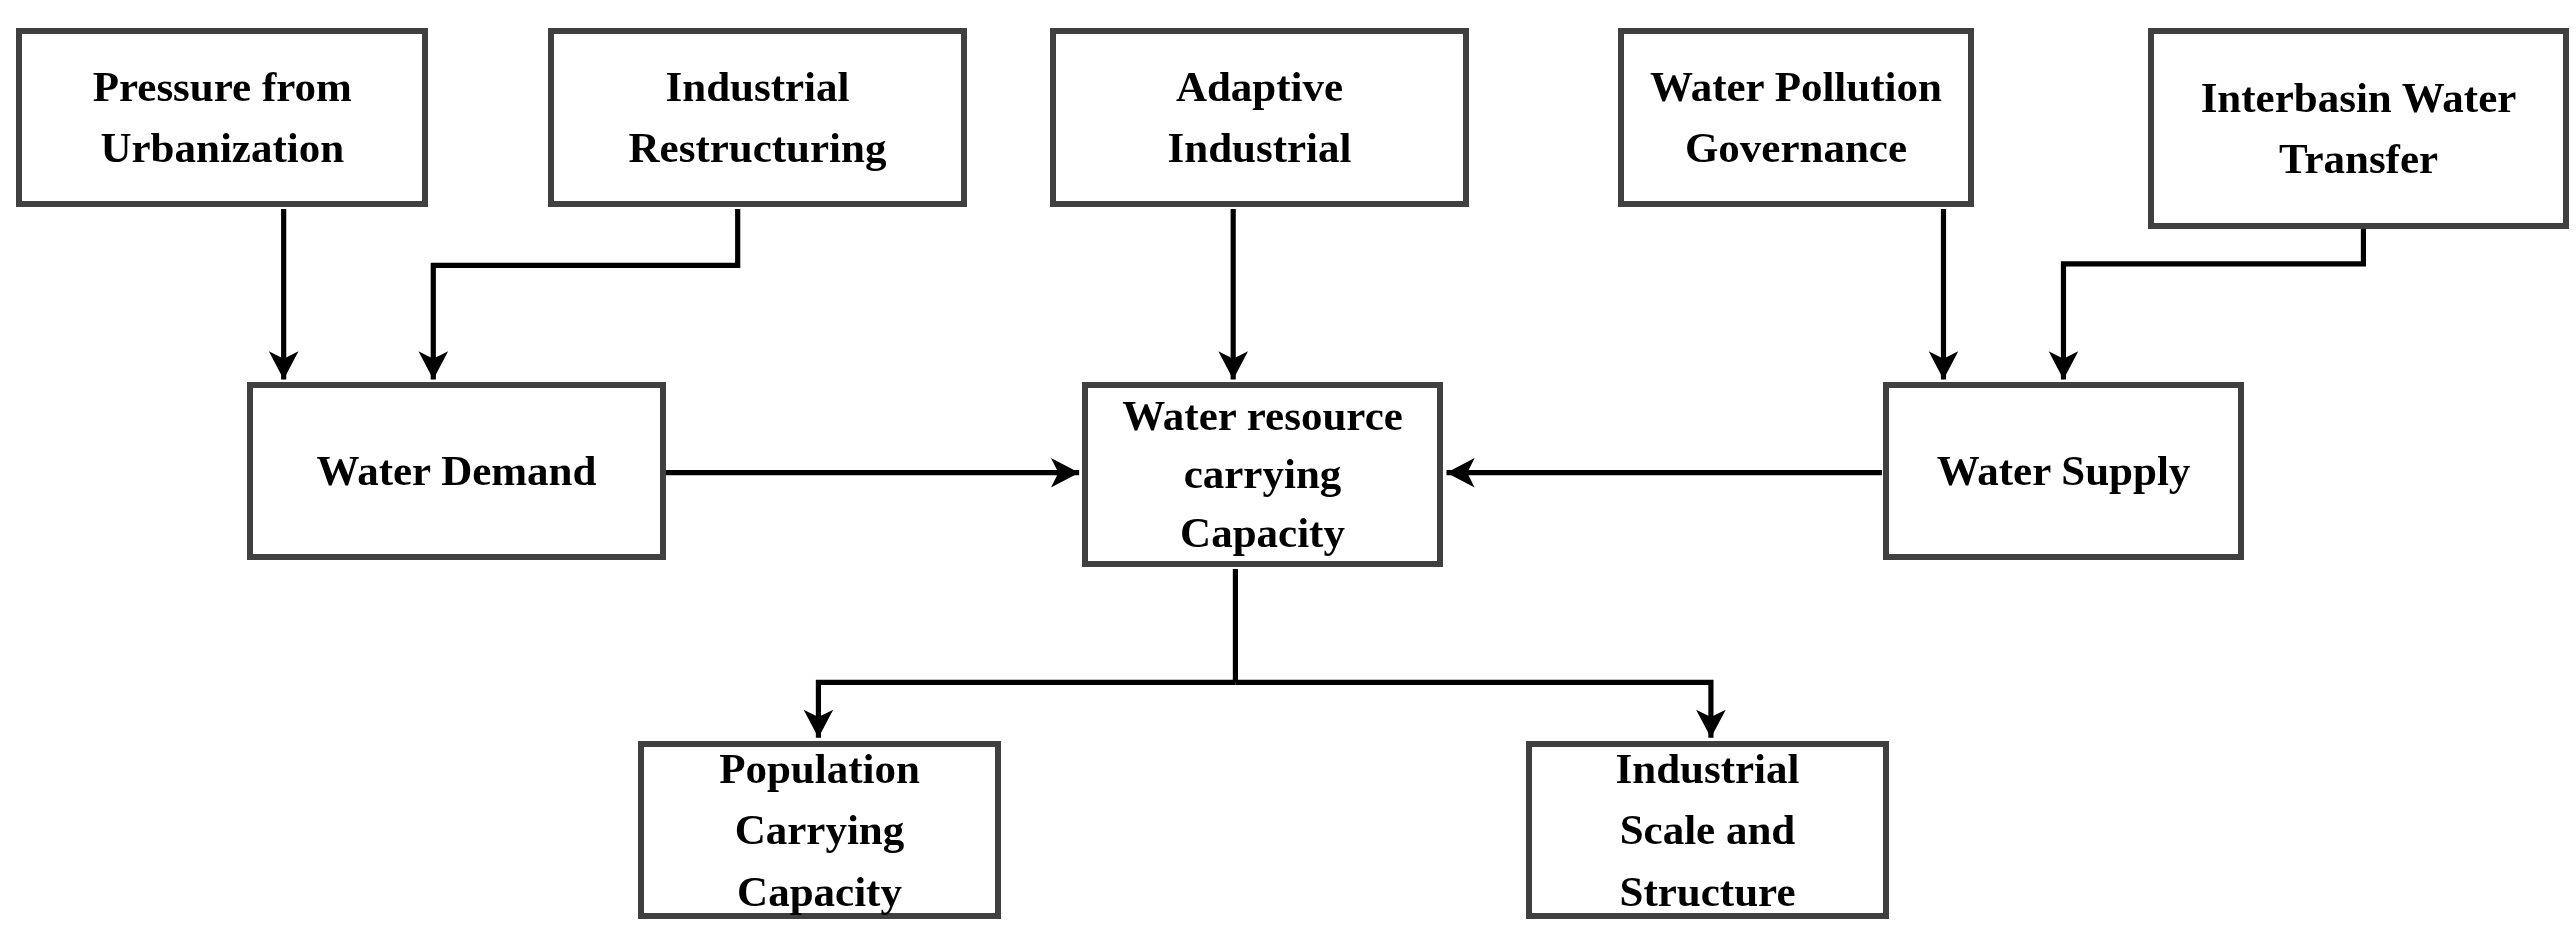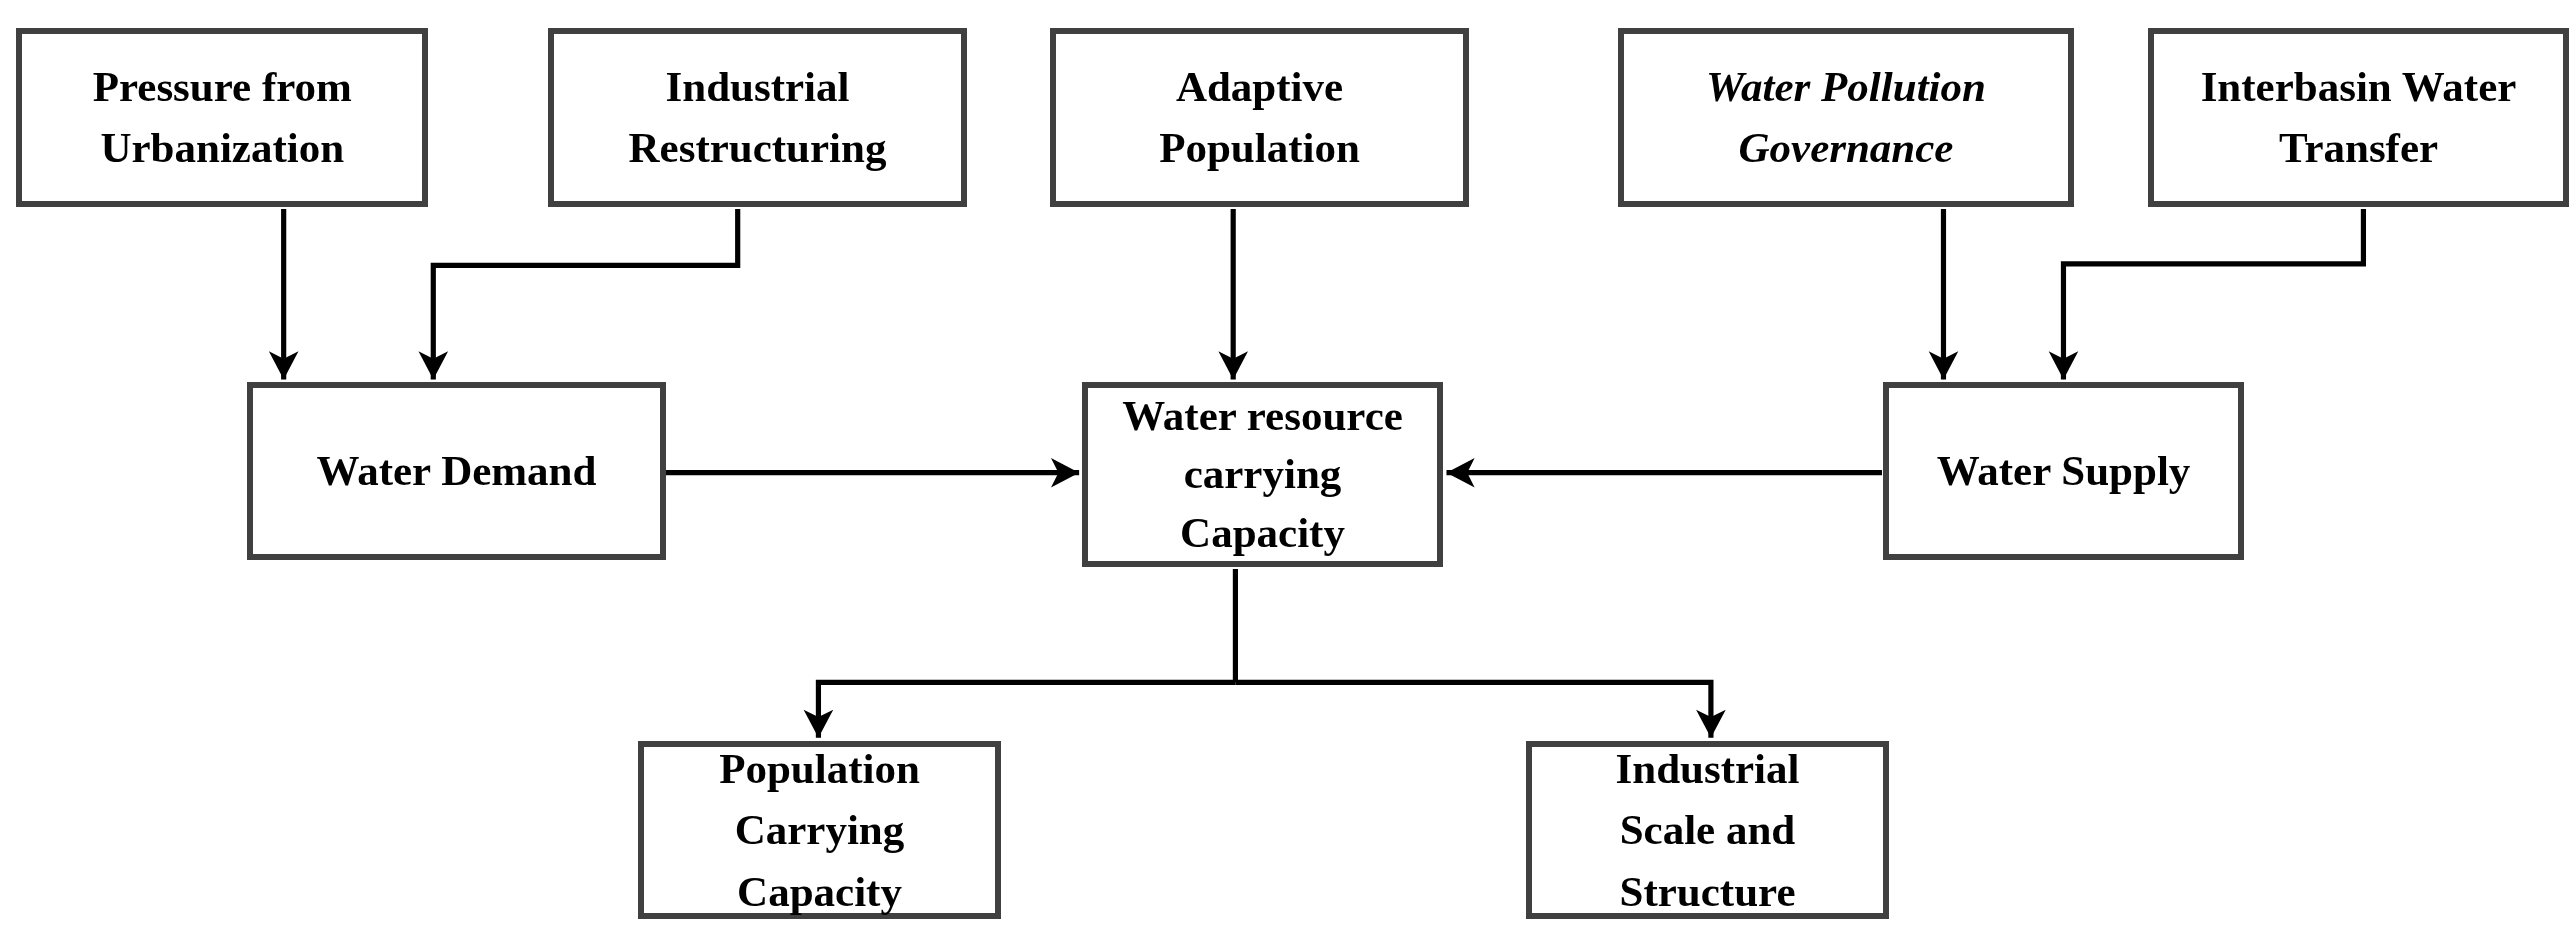--- a/index.html
+++ b/index.html
@@ -28,22 +28,22 @@
     font-weight: bold;
     font-size: 43px;
     line-height: 1.4;
     color: #000000;
     white-space: pre-line;
   }
   
   .n-pressure   { left: 16.3px;   top: 28px;  width: 412px; height: 179px; }
   .n-restruct   { left: 548px;  top: 28px;  width: 419px; height: 179px; }
   .n-adaptive   { left: 1050px; top: 28px;  width: 419px; height: 179px; }
-  .n-pollution  { left: 1618px; top: 28px;  width: 456px; height: 179px; font-style: italic; }
-  .n-interbasin { left: 2148px; top: 28px;  width: 421px; height: 179px; }
+  .n-pollution  { left: 1618px; top: 28px;  width: 356px; height: 179px; }
+  .n-interbasin { left: 2148px; top: 28px;  width: 421px; height: 201px; }
   
   .n-demand     { left: 223px;  top: 382px; width: 419px; height: 178px; margin-left: 24px; }
   .n-wrcc       { left: 1082px; top: 382px; width: 361px; height: 185px; line-height: 1.36; }
   .n-supply     { left: 1883px; top: 382px; width: 361px; height: 178px; }
   
   .n-population { left: 638px;  top: 741px; width: 363px; height: 178px; line-height: 1.42; }
   .n-indscale   { left: 1526px; top: 741px; width: 363px; height: 178px; line-height: 1.42; }
 </style>
 </head>
 <body>
@@ -68,21 +68,21 @@
     <path d="M1668,921 L2310,921 L2310,996" fill="none" stroke="#000000" stroke-width="7" stroke-linejoin="miter" marker-end="url(#ah)"></path>
   </svg>
 
   <div class="node n-pressure">Pressure from
 Urbanization</div>
 
   <div class="node n-restruct">Industrial
 Restructuring</div>
 
   <div class="node n-adaptive">Adaptive
-Population</div>
+Industrial</div>
 
   <div class="node n-pollution">Water Pollution
 Governance</div>
 
   <div class="node n-interbasin">Interbasin Water
 Transfer</div>
 
   <div class="node n-demand">Water Demand</div>
 
   <div class="node n-wrcc">Water resource

